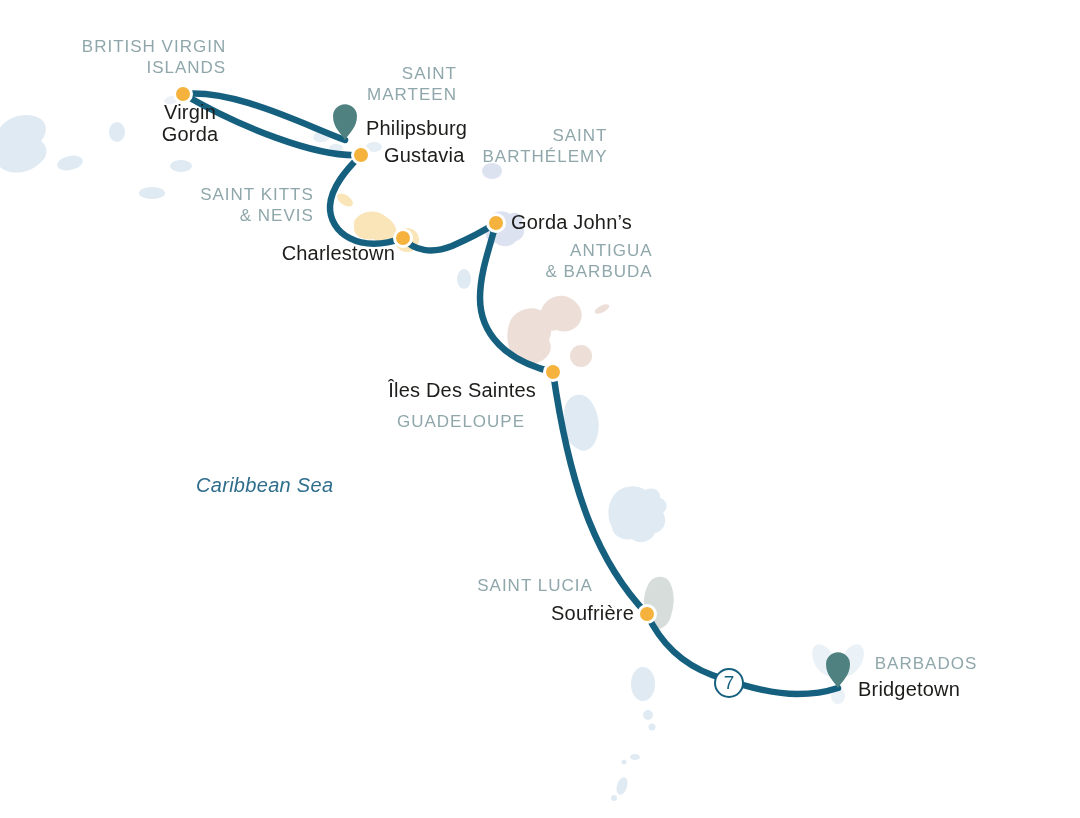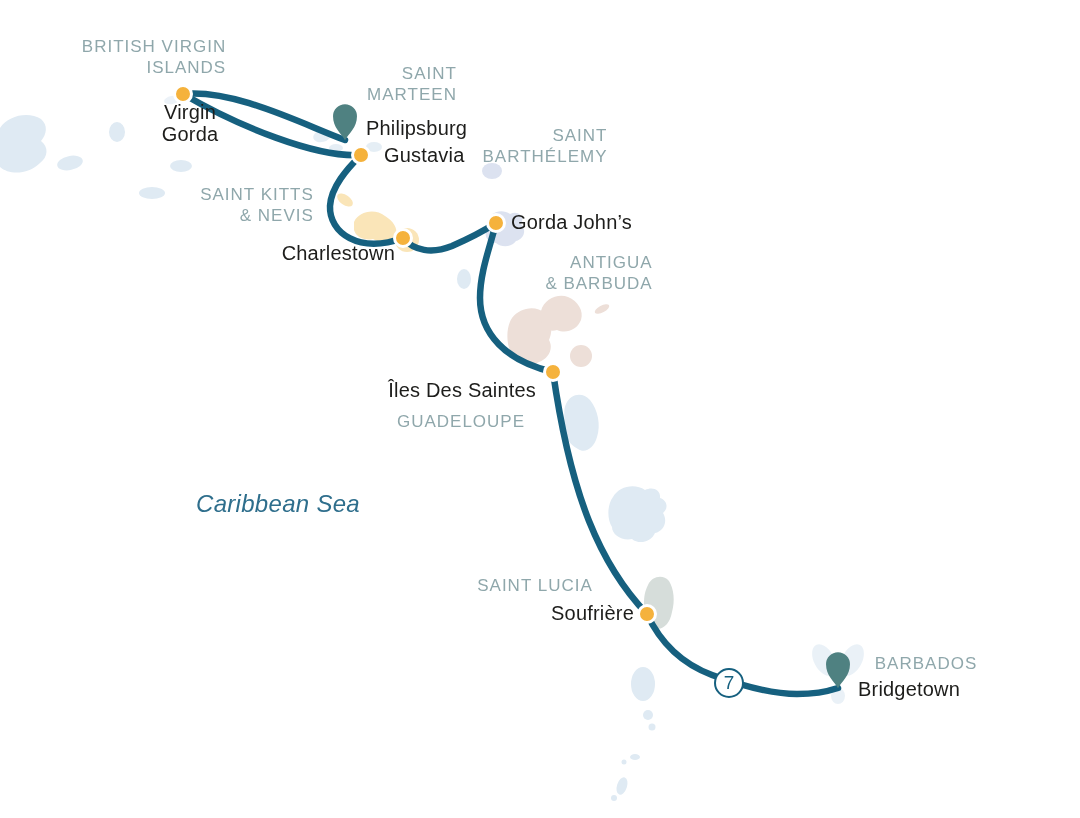--- a/index.html
+++ b/index.html
@@ -17,22 +17,22 @@
   }
   .city {
     position:absolute; white-space:pre-line;
     color:var(--city-label,#1D1D1B);
     font-size:20px; line-height:22px; letter-spacing:0.2px;
   }
   .city-center { transform:translateX(-50%); text-align:center; }
   .city-right  { transform:translateX(-100%); text-align:right; }
 
   .sea {
-    position:absolute; left:196px; top:490px;
-    font-style:italic; font-size:24px; letter-spacing:0.3px;
+    position:absolute; left:196px; top:474px;
+    font-style:italic; font-size:20px; letter-spacing:0.3px;
     color:var(--sea-label-color,#2E6E8C);
   }
 
   .dot {
     position:absolute; width:14px; height:14px;
     background:var(--port-dot,#F5B23C);
     border:3px solid #ffffff; border-radius:50%;
     transform:translate(-50%,-50%);
   }
   .pin {
@@ -48,21 +48,21 @@
     border-radius:50%; box-sizing:border-box;
     display:flex; align-items:center; justify-content:center;
     font-size:19px; font-weight:500; color:var(--route,#16607F);
   }
 
   
   .lbl-bvi        { left:154px; top:36px; }
   .lbl-marteen    { left:412px; top:63px; }
   .lbl-barth      { left:545px; top:125px; }
   .lbl-kitts      { left:257px; top:184px; }
-  .lbl-antigua    { left:599px; top:252px; }
+  .lbl-antigua    { left:599px; top:240px; }
   .lbl-guadeloupe { left:461px; top:411px; }
   .lbl-lucia      { left:535px; top:575px; }
   .lbl-barbados   { left:926px; top:653px; }
 
   
   .city-virgin-gorda { left:146px; top:101px;margin-left:44px; }
   .city-philipsburg  { left:366px; top:117px;text-align:center; }
   .city-gustavia     { left:384px; top:144px; }
   .city-charlestown  { left:395px; top:242px; }
   .city-saint-johns  { left:511px; top:211px; }

